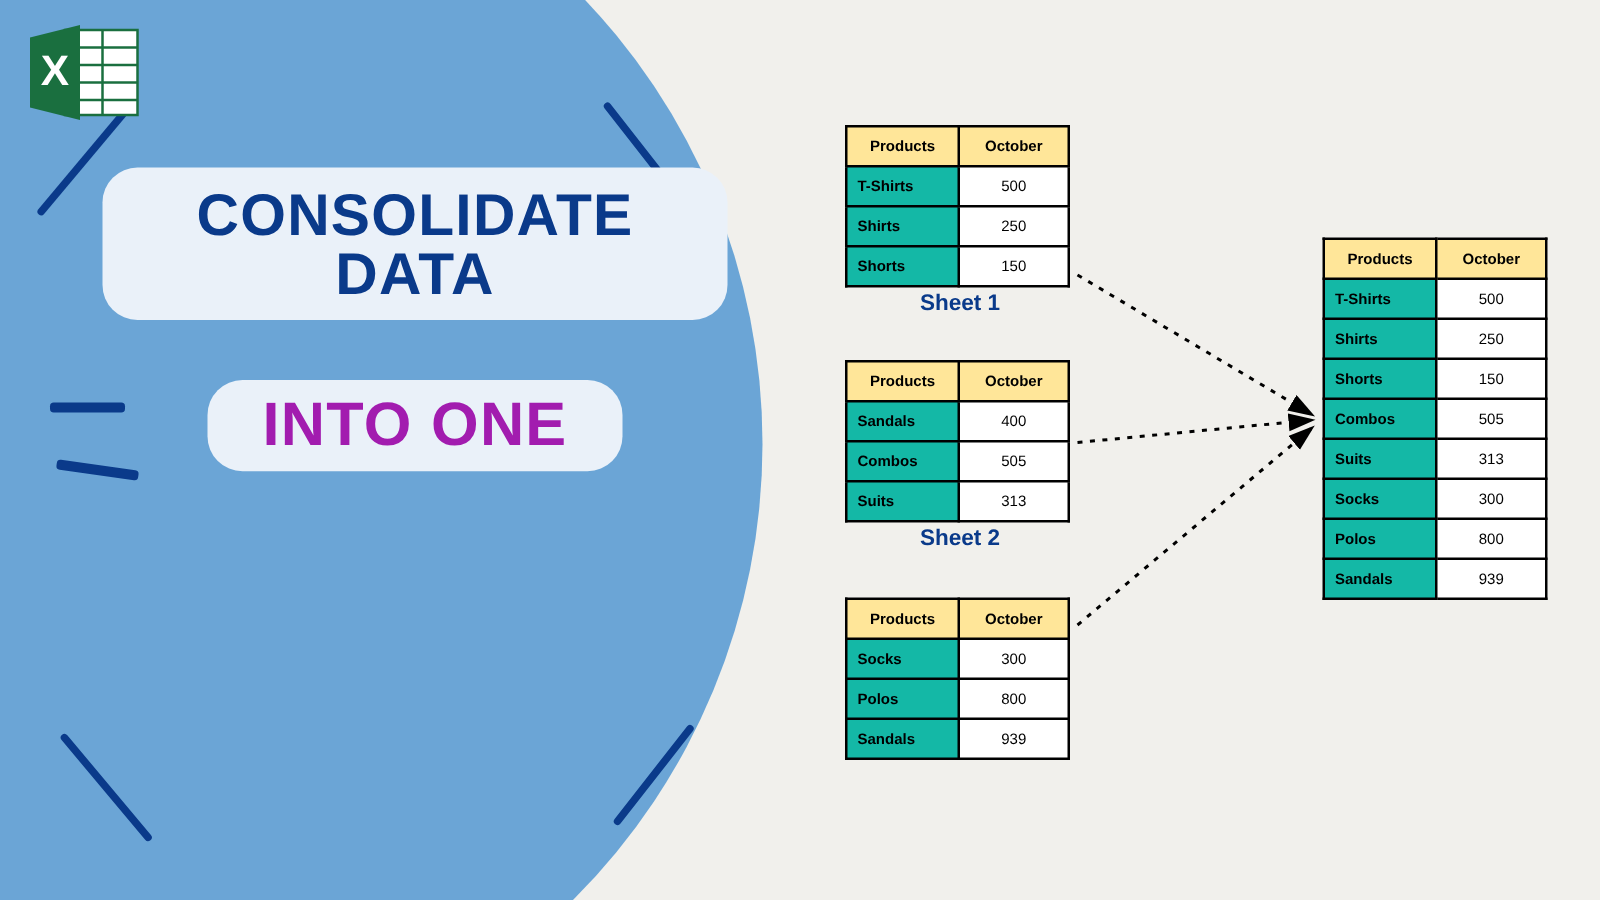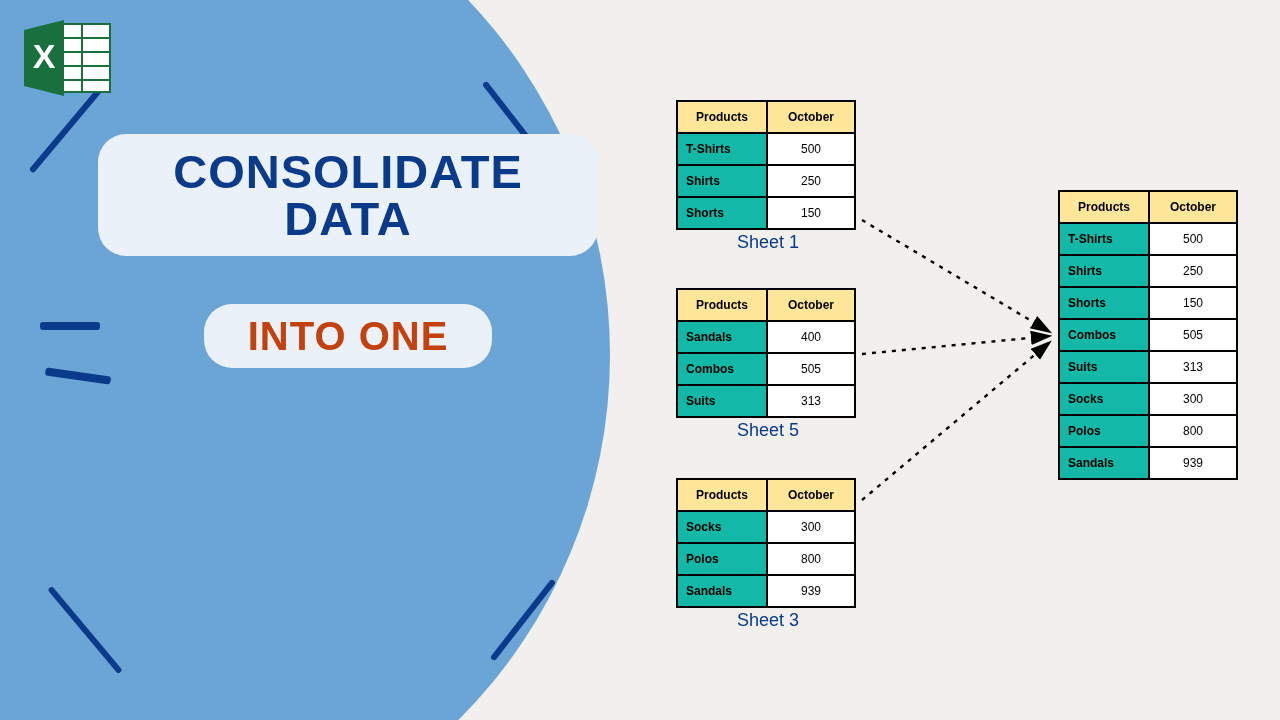--- a/index.html
+++ b/index.html
@@ -27,50 +27,50 @@
   .r6{left:520px;top:570px;width:6px;height:100px;transform:rotate(38deg)}
 
   
   .xl-icon{
     position:absolute;left:18px;top:18px;
     width:96px;height:80px;
   }
 
   
   .title{
-    position:absolute;left:98px;top:128px;
+    position:absolute;left:82px;top:128px;
     width:500px;text-align:center;
     font-weight:900;font-family:"Arial Black",Arial,sans-serif;
   }
   .pill{
     display:inline-block;background:#eaf1f9;border-radius:28px;
     padding:10px 24px;margin:6px 0;line-height:1;
     font-family:"Arial Black","Impact",sans-serif;font-weight:900;
     letter-spacing:1px;
   }
   .p1{font-size:47px;color:#0a3a8a;padding:14px 26px}
   .p2{font-size:47px;color:#0d0d0d;padding:12px 42px}
   .p3{font-size:47px;color:#d62024;padding:14px 30px}
-  .p4{font-size:40px;color:#c2410c;padding:12px 44px}
+  .p4{font-size:49px;color:#a21caf;padding:12px 44px}
 
   
   .tables{position:absolute;inset:0}
   .tbl{
     position:absolute;border-collapse:collapse;background:#fff;
     font-size:12px;font-weight:700;color:#000;
   }
   .tbl th,.tbl td{
     border:2px solid #000;padding:3px 8px;height:24px;
     box-sizing:content-box;
   }
   .tbl th{background:#ffe699;text-align:center}
   .tbl td.name{background:#14b8a6;text-align:left;font-weight:700;width:72px}
   .tbl td.val{text-align:center;width:70px;font-weight:400}
   .caption{
-    position:absolute;color:#0a3a8a;font-weight:400;font-size:18px;
+    position:absolute;color:#0a3a8a;font-weight:700;font-size:18px;
     text-align:center;font-family:Arial,sans-serif;
   }
 
   
   svg.arrows{position:absolute;left:0;top:0;width:1280px;height:720px;pointer-events:none}
 </style>
 </head>
 <body>
 
 <div class="circle"></div>
@@ -138,21 +138,21 @@
     <tr>
           <td class="name">Combos</td>
           <td class="val">505</td>
         </tr>
     <tr>
           <td class="name">Suits</td>
           <td class="val">313</td>
         </tr>
   </tbody>
     </table>
-  <div class="caption" style="left:676px;top:420px;width:184px">Sheet 5</div>
+  <div class="caption" style="left:676px;top:420px;width:184px">Sheet 2</div>
 
   <table class="tbl" style="left:676px;top:478px">
     <tbody>
         <tr>
           <th>Products</th>
           <th>October</th>
         </tr>
     <tr>
           <td class="name">Socks</td>
           <td class="val">300</td>
@@ -160,21 +160,20 @@
     <tr>
           <td class="name">Polos</td>
           <td class="val">800</td>
         </tr>
     <tr>
           <td class="name">Sandals</td>
           <td class="val">939</td>
         </tr>
   </tbody>
     </table>
-  <div class="caption" style="left:676px;top:610px;width:184px">Sheet 3</div>
 
   <table class="tbl" style="left:1058px;top:190px">
     <tbody>
         <tr>
           <th>Products</th>
           <th>October</th>
         </tr>
     <tr>
           <td class="name">T-Shirts</td>
           <td class="val">500</td>

